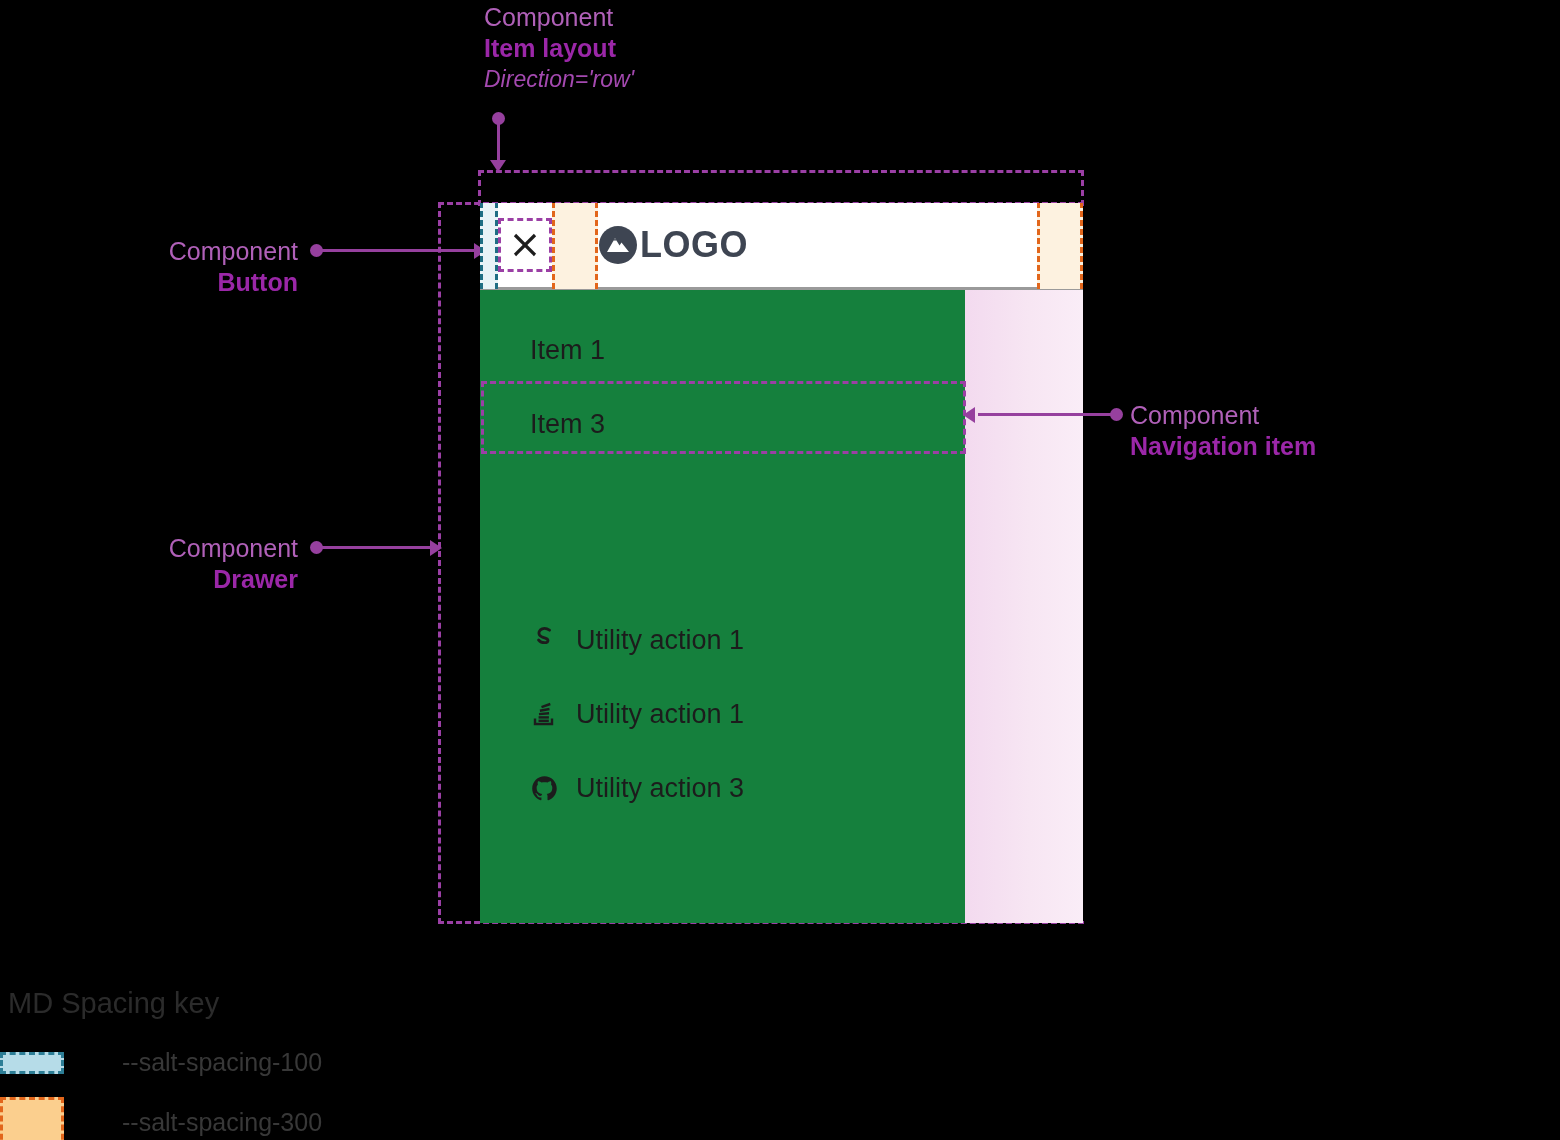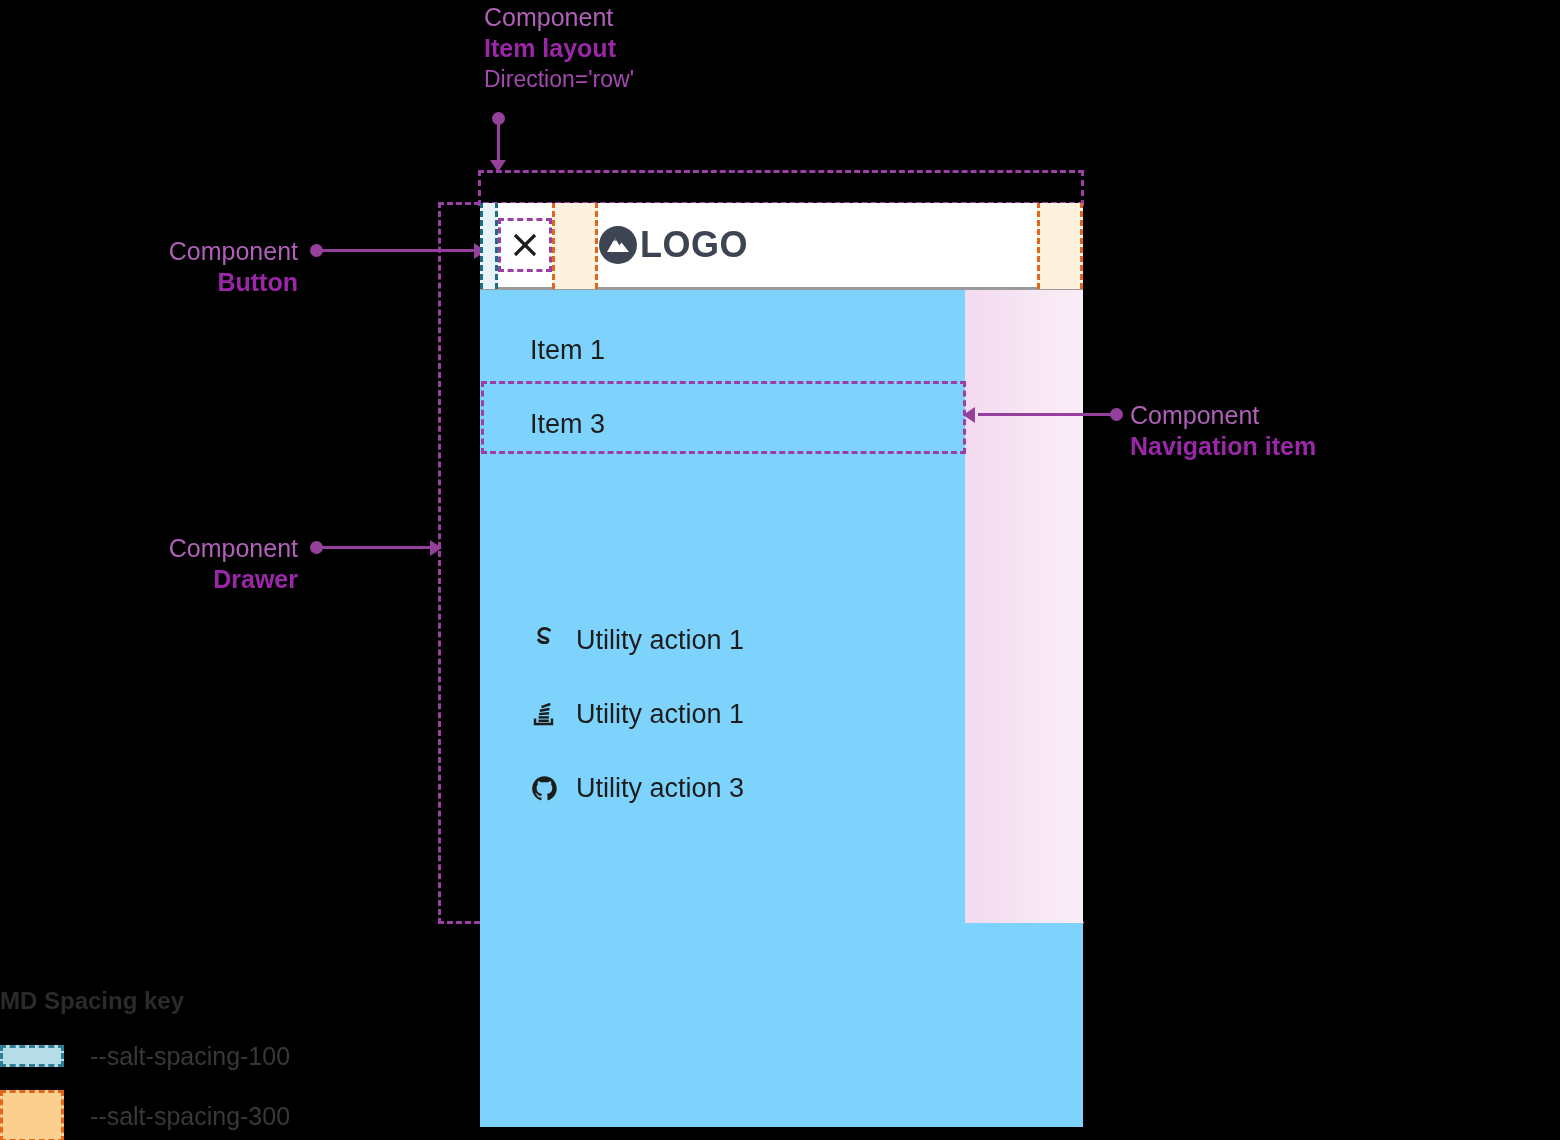--- a/index.html
+++ b/index.html
@@ -36,20 +36,21 @@
   .anno-line2 {
     font-size: 25px;
     color: #9B27A8;
     font-weight: 700;
     line-height: 1.25;
     white-space: nowrap;
   }
   .anno-line3 {
     font-size: 23px;
     color: #A449B0;
+    font-style: italic;
     line-height: 1.3;
     white-space: nowrap;
   }
 
   
   .lead-line {
     position: absolute;
     background: #96409E;
   }
   .lead-dot {
@@ -87,22 +88,22 @@
     box-sizing: border-box;
     pointer-events: none;
   }
 
   
   #drawer-panel {
     position: absolute;
     left: 480px;
     top: 203px;
     width: 603px;
-    height: 924px;
-    background: #7dd3fc;
+    height: 720px;
+    background: #15803d;
     overflow: hidden;
   }
 
   
   #drawer-gradient {
     position: absolute;
     left: 965px;
     top: 290px;
     width: 118px;
     height: 633px;
@@ -237,31 +238,32 @@
   }
 
   
   #spacing-key {
     position: absolute;
     left: 0;
     top: 985px;
     width: 520px;
   }
   #spacing-key-title {
-    font-size: 24px;
-    font-weight: 700;
+    font-size: 29px;
+    font-weight: 400;
     color: #2B2B2B;
-    margin-left: 0;
+    margin-left: 8px;
     line-height: 1.3;
   }
   .key-row {
     display: flex;
     align-items: center;
     margin-top: 20px;
     height: 40px;
+    gap: 32px;
   }
   .key-swatch {
     width: 64px;
     height: 22px;
     box-sizing: border-box;
     flex: 0 0 auto;
     margin-left: 0;
   }
   .key-swatch.s100 {
     background: #B6DCE8;

